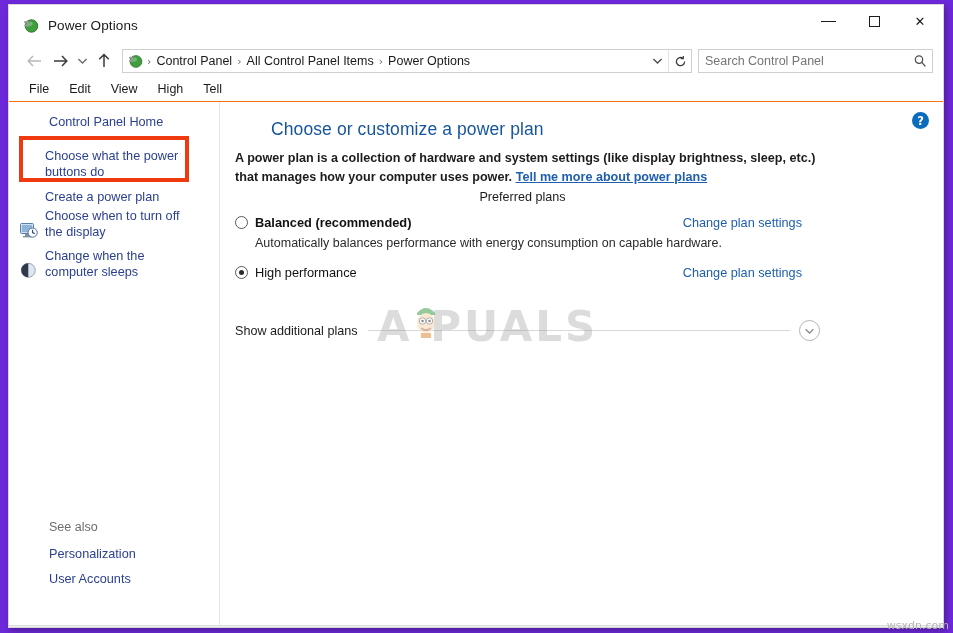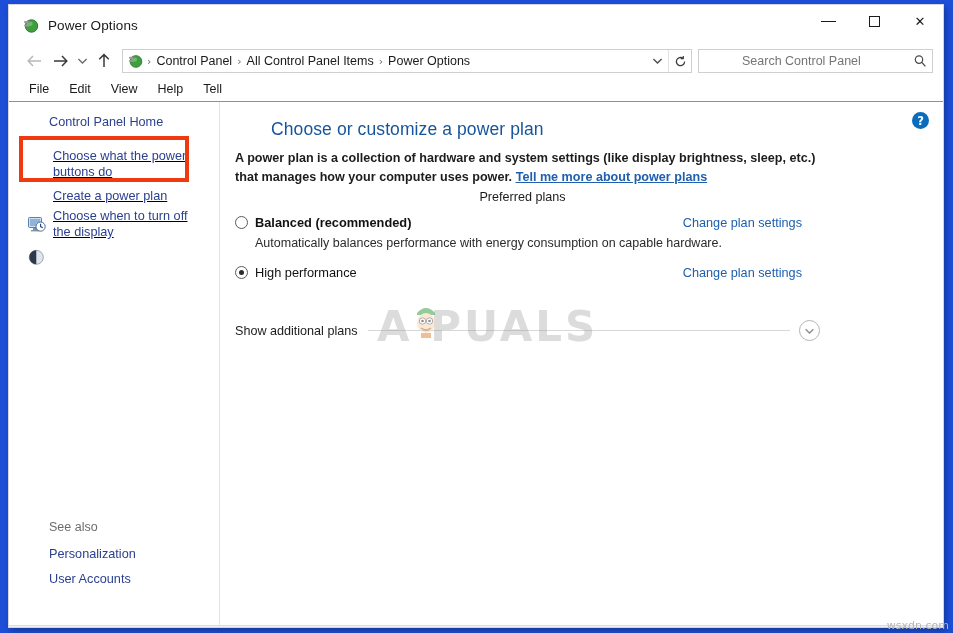--- a/index.html
+++ b/index.html
@@ -5,21 +5,21 @@
   html, body {
     margin: 0;
     padding: 0;
     background: #ffffff;
     font-family: "Liberation Sans", sans-serif;
   }
   #screen {
     position: relative;
     width: 953px;
     height: 633px;
-    background: #1d4ed8;
+    background: #6d28d9;
     overflow: hidden;
   }
 
   
   .window {
     position: absolute;
     left: 8px;
     top: 4px;
     width: 936px;
     height: 624px;
@@ -147,21 +147,20 @@
   .searchbox {
     width: 235px;
     height: 24px;
     margin-left: 6px;
     border: 1px solid #cfcfcf;
     background: #ffffff;
     display: flex;
     align-items: center;
     box-sizing: border-box;
     flex: none;
-    padding-left: 37px;
   }
   .searchbox input {
     flex: 1;
     border: none;
     outline: none;
     font-family: "Liberation Sans", sans-serif;
     font-size: 12.5px;
     color: #767676;
     padding: 0 6px;
     background: transparent;
@@ -210,25 +209,24 @@
     color: #2a3f8f;
     line-height: 16px;
   }
   .side-home {
     position: absolute;
     left: 40px;
     top: 12px;
   }
   .side-row {
     position: absolute;
-    left: 18px;
-    display: flex;
-    align-items: center;
+    left: 10px;
+    display: flex;
+    align-items: flex-end;
     width: 185px;
-    text-decoration: underline;
   }
   .side-row .s-icon {
     width: 19px;
     height: 19px;
     flex: none;
     margin-right: 7px;
     position: relative;
     top: 0px;
   }
   .side-row .s-icon.blank { background: transparent; }
@@ -544,21 +542,21 @@
             <path d="M8.8 8.4 L12.4 12.4" stroke="#4a4a4a" stroke-width="1.3"></path>
           </svg>
         </span>
       </div>
     </div>
 
     <div class="menubar">
       <div class="menu-item">File</div>
       <div class="menu-item">Edit</div>
       <div class="menu-item">View</div>
-      <div class="menu-item">Help</div>
+      <div class="menu-item">High</div>
       <div class="menu-item">Tell</div>
     </div>
 
     <div class="body-split">
 
       <div class="sidebar">
 
         <div class="side-link side-home">Control Panel Home</div>
 
         <div class="side-row r1">
@@ -585,20 +583,21 @@
           <span class="side-link s-label">Choose when to turn off the display</span>
         </div>
 
         <div class="side-row r4">
           <span class="s-icon">
             <svg width="19" height="19" viewBox="0 0 19 19">
               <circle cx="9.3" cy="9.3" r="7" fill="#dfe6ef" stroke="#9aa7b5" stroke-width="1"></circle>
               <path d="M9.3 2.3 A7 7 0 0 0 9.3 16.3 Z" fill="#2e3a49"></path>
             </svg>
           </span>
+          <span class="side-link s-label">Change when the computer sleeps</span>
         </div>
 
         <div class="redbox"></div>
 
         <div class="see-also-wrap">
           <div class="see-also-title">See also</div>
           <div class="see-also-link">Personalization</div>
           <div class="see-also-link">User Accounts</div>
         </div>
       </div>

